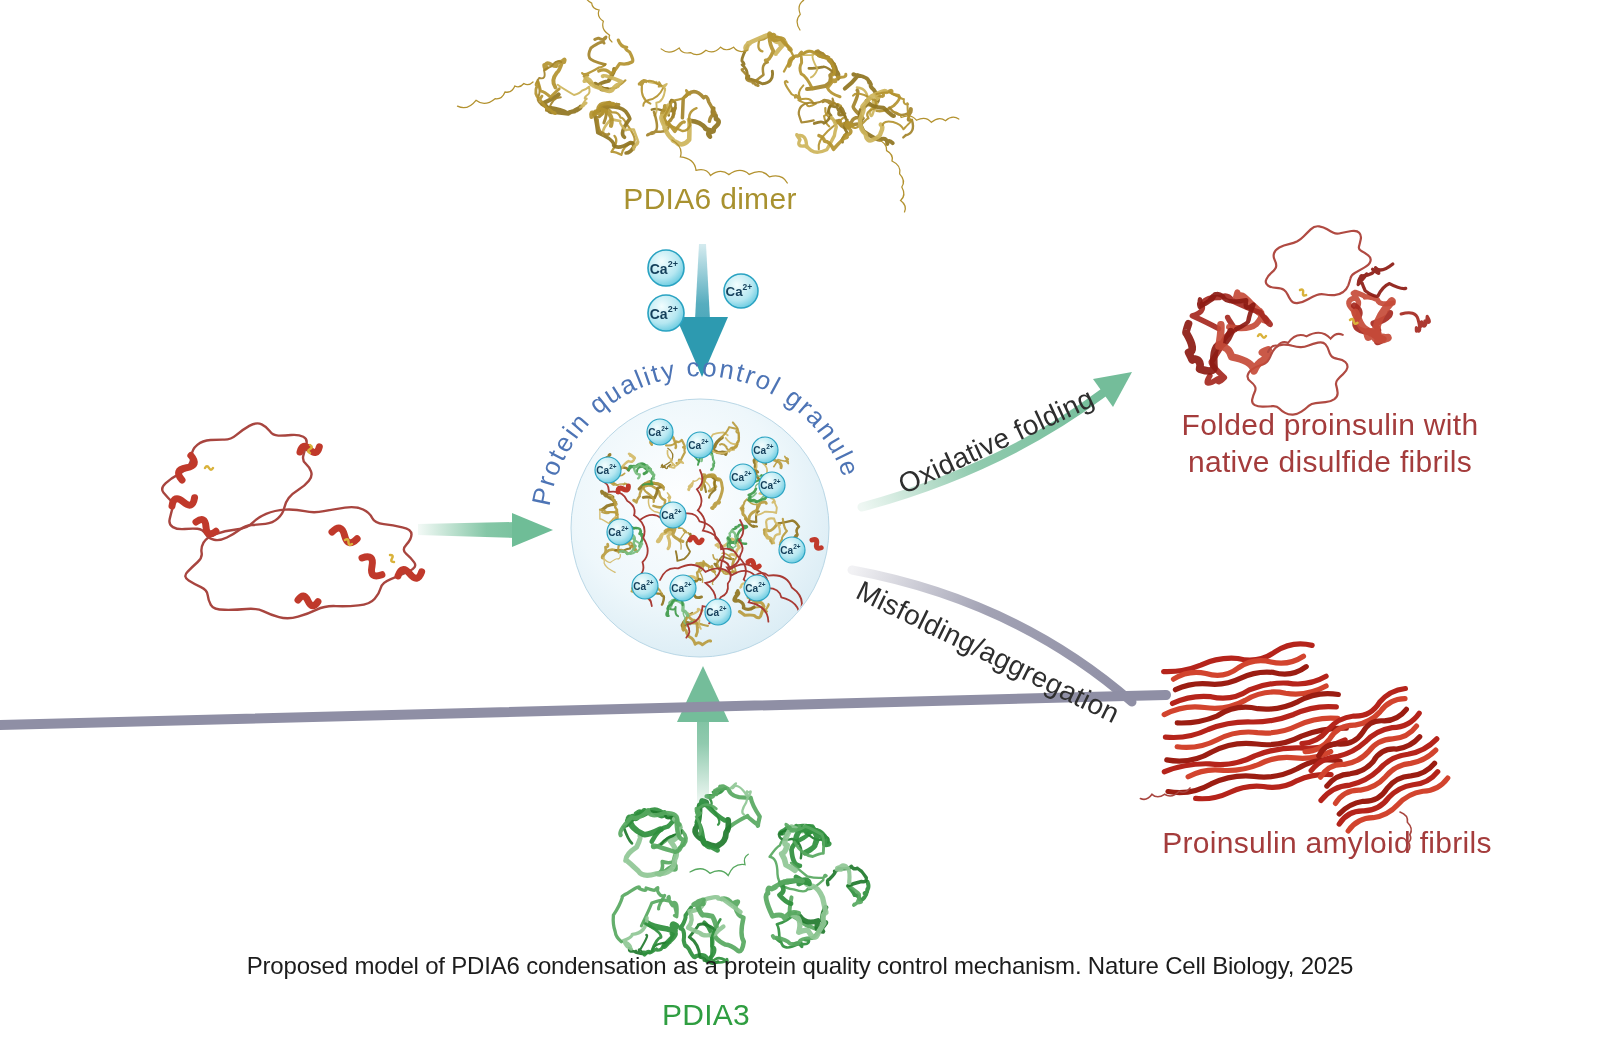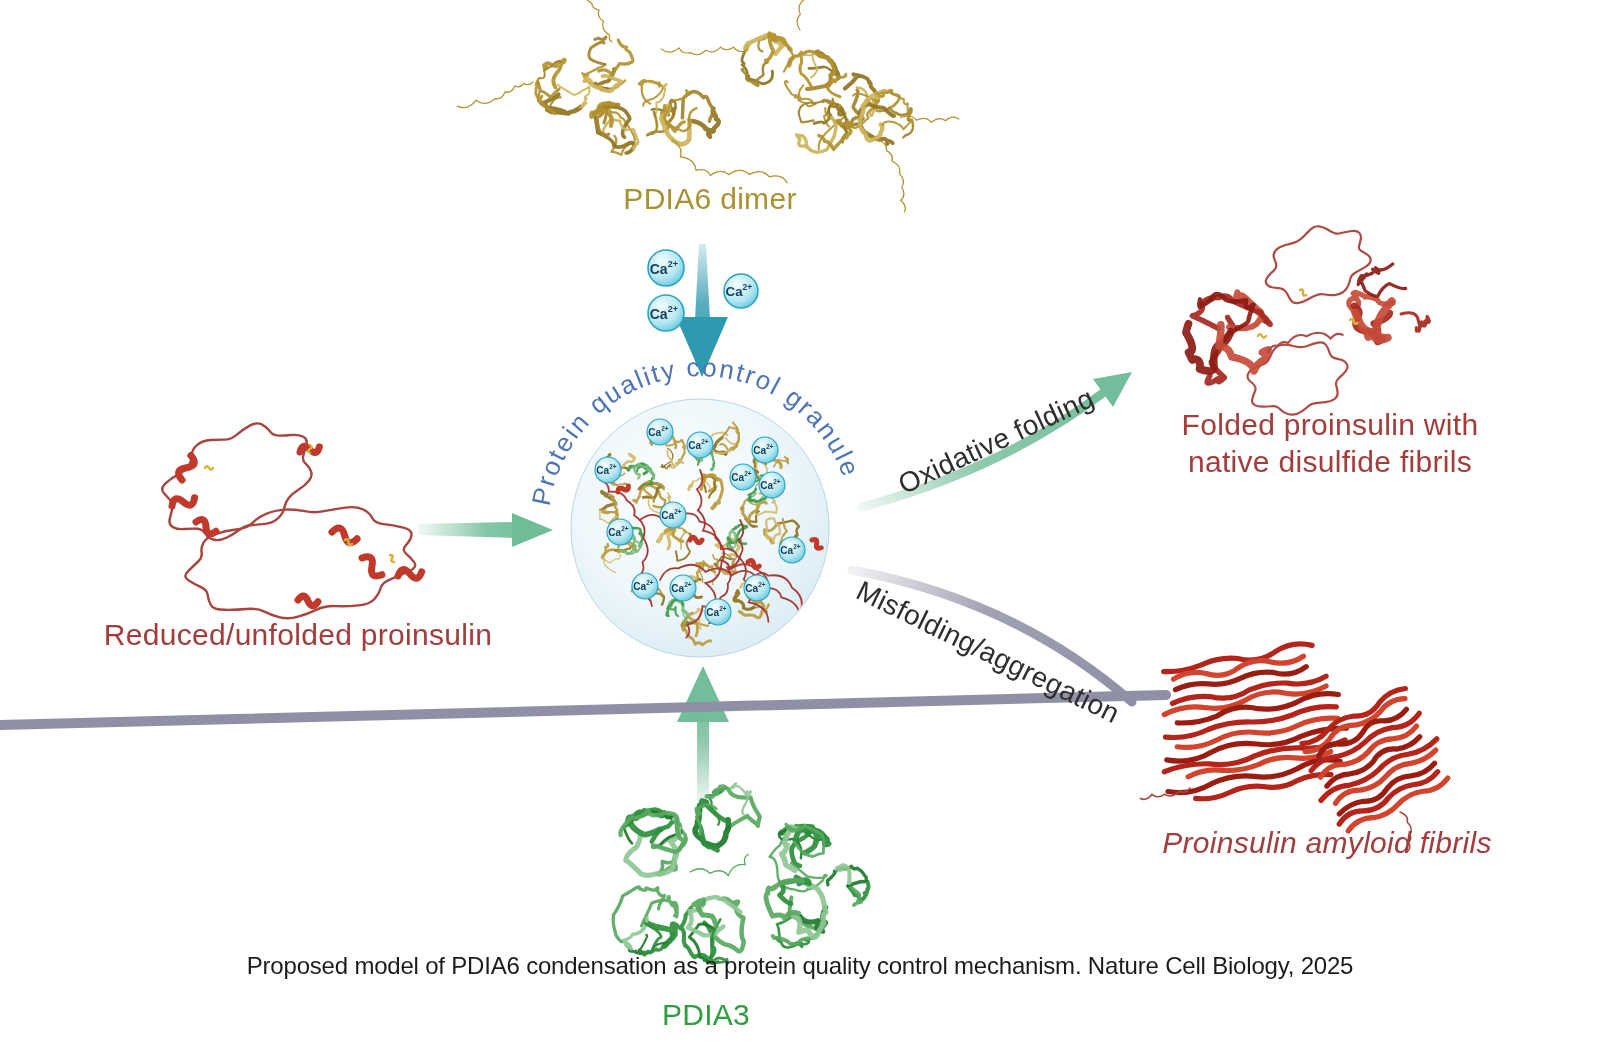--- a/index.html
+++ b/index.html
@@ -429,28 +429,27 @@
         </g>
       </g>
 
     <text id="granule-label" font-family="Liberation Sans, sans-serif" font-size="26" letter-spacing="2" fill="#4d74b5">
       <textPath href="#granuleTextArc">Protein quality control granule</textPath>
     </text>
   </svg>
 
   <div class="lbl" id="label-pdia6" style="left: 710px; top: 180px; color: rgb(168, 145, 47); text-align: right;">PDIA6 dimer</div>
 
-  <div class="lbl" id="label-reduced" style="left: 298px; top: 616px; color: rgb(164, 60, 60);">Reduced/unfolded proinsulin</div>
 
   <div class="lbl" id="label-folded" style="left: 1330px; top: 406px; color: rgb(164, 60, 60); text-align: center;">
     <div>Folded proinsulin with</div>
     <div>native disulfide fibrils</div>
   </div>
 
-  <div class="lbl" id="label-fibrils" style="left: 1327px; top: 824px; color: rgb(164, 60, 60); font-style: italic;">Proinsulin amyloid fibrils</div>
+  <div class="lbl" id="label-fibrils" style="left: 1327px; top: 824px; color: rgb(164, 60, 60);">Proinsulin amyloid fibrils</div>
 
   <div class="lbl" id="label-pdia3" style="left: 706px; top: 996px; color: rgb(47, 158, 65);">PDIA3</div>
 
   <div class="lbl rot" id="label-oxidative" style="left: 996px; top: 441px; --a: -25deg; color: rgb(46, 46, 46);">Oxidative folding</div>
 
   <div class="lbl rot" id="label-misfolding" style="left: 988px; top: 652px; --a: 26deg; color: rgb(46, 46, 46);">Misfolding/aggregation</div>
 
   <div class="caption" id="caption" style="left:800px;top:952px;">Proposed model of PDIA6 condensation as a protein quality control mechanism. Nature Cell Biology, 2025</div>
 </div>
 

